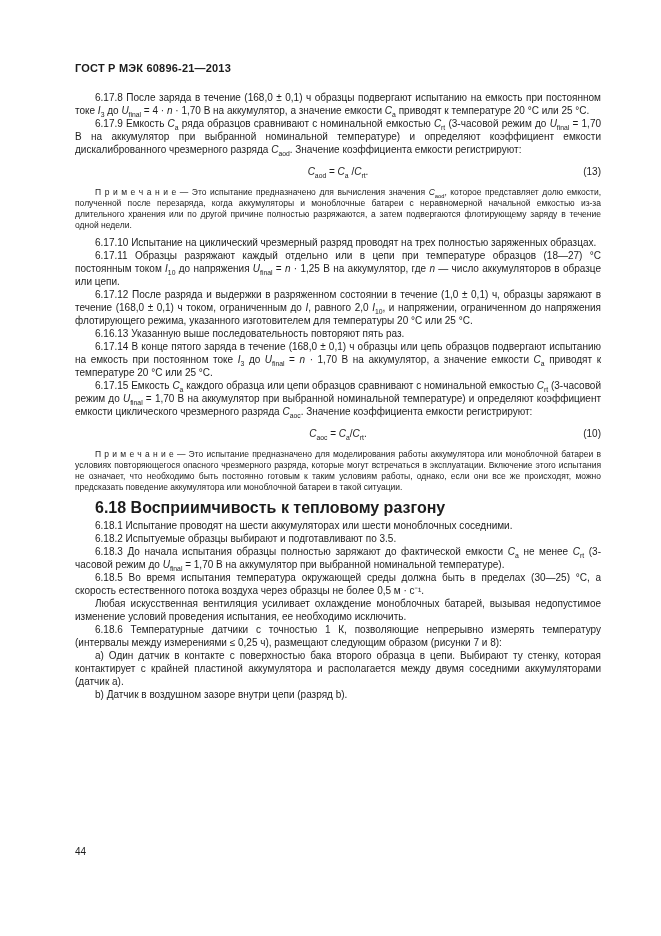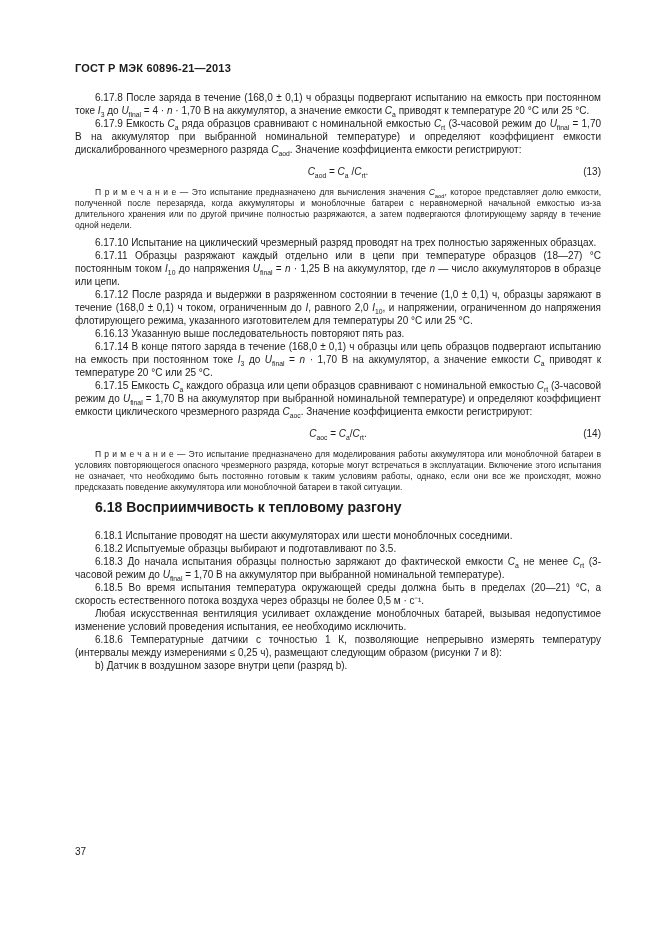--- a/index.html
+++ b/index.html
@@ -36,24 +36,24 @@
   }
   p.note {
     font-size: 8.5px;
     line-height: 11px;
     text-align: justify;
     text-indent: 20px;
     margin: 4px 0 5px 0;
     color: #222;
   }
   p.heading {
-    font-size: 14px;
+    font-size: 16px;
     font-weight: bold;
     text-indent: 20px;
-    margin: 6px 0 14px 0;
+    margin: 6px 0 2px 0;
   }
   .formula-row {
     position: relative;
     font-size: 10px;
     line-height: 13px;
     text-align: center;
     margin: 9px 0 9px 0;
   }
   .formula-number {
     position: absolute;
@@ -87,31 +87,32 @@
 
     <p class="body">6.17.10  Испытание на циклический чрезмерный разряд проводят на трех полностью заряженных образцах.</p>
     <p class="body">6.17.11  Образцы разряжают каждый отдельно или в цепи при температуре образцов (18—27) °С постоянным током <i>I</i><sub>10</sub> до напряжения <i>U</i><sub>final</sub> = <i>n</i> · 1,25 В на аккумулятор, где <i>n</i> — число аккумуляторов в образце или цепи.</p>
     <p class="body">6.17.12  После разряда и выдержки в разряженном состоянии в течение (1,0 ± 0,1) ч, образцы заряжают в течение (168,0 ± 0,1) ч током, ограниченным до <i>I</i>, равного 2,0 <i>I</i><sub>10</sub>, и напряжении, ограниченном до напряжения флотирующего режима, указанного изготовителем для температуры 20 °С или 25 °С.</p>
     <p class="body">6.16.13  Указанную выше последовательность повторяют пять раз.</p>
     <p class="body">6.17.14  В конце пятого заряда в течение (168,0 ± 0,1) ч образцы или цепь образцов подвергают испытанию на емкость при постоянном токе <i>I</i><sub>3</sub> до <i>U</i><sub>final</sub> = <i>n</i> · 1,70 В на аккумулятор, а значение емкости <i>C</i><sub>a</sub> приводят к температуре 20 °С или 25 °С.</p>
     <p class="body">6.17.15  Емкость <i>C</i><sub>a</sub> каждого образца или цепи образцов сравнивают с номинальной емкостью <i>C</i><sub>rt</sub> (3-часовой режим до <i>U</i><sub>final</sub> = 1,70 В на аккумулятор при выбранной номинальной температуре) и определяют коэффициент емкости циклического чрезмерного разряда <i>C</i><sub>aoc</sub>. Значение коэффициента емкости регистрируют:</p>
 
     <div class="formula-row">
       <span><i>C</i><sub>aoc</sub> = <i>C</i><sub>a</sub>/<i>C</i><sub>rt</sub>.</span>
-      <span class="formula-number">(14)</span>
+      <span class="formula-number">(10)</span>
     </div>
 
     <p class="note">П р и м е ч а н и е — Это испытание предназначено для моделирования работы аккумулятора или моноблочной батареи в условиях повторяющегося опасного чрезмерного разряда, которые могут встречаться в эксплуатации. Включение этого испытания не означает, что необходимо быть постоянно готовым к таким условиям работы, однако, если они все же происходят, можно предсказать поведение аккумулятора или моноблочной батареи в такой ситуации.</p>
 
     <p class="heading">6.18  Восприимчивость к тепловому разгону</p>
 
     <p class="body">6.18.1  Испытание проводят на шести аккумуляторах или шести моноблочных соседними.</p>
     <p class="body">6.18.2  Испытуемые образцы выбирают и подготавливают по 3.5.</p>
     <p class="body">6.18.3  До начала испытания образцы полностью заряжают до фактической емкости <i>C</i><sub>a</sub> не менее <i>C</i><sub>rt</sub> (3-часовой режим до <i>U</i><sub>final</sub> = 1,70 В на аккумулятор при выбранной номинальной температуре).</p>
-    <p class="body">6.18.5  Во время испытания температура окружающей среды должна быть в пределах (20—21) °С, а скорость естественного потока воздуха через образцы не более 0,5 м · с⁻¹.</p>
+    <p class="body">6.18.5  Во время испытания температура окружающей среды должна быть в пределах (30—25) °С, а скорость естественного потока воздуха через образцы не более 0,5 м · с⁻¹.</p>
     <p class="body">Любая искусственная вентиляция усиливает охлаждение моноблочных батарей, вызывая недопустимое изменение условий проведения испытания, ее необходимо исключить.</p>
     <p class="body">6.18.6  Температурные датчики с точностью 1 К, позволяющие непрерывно измерять температуру (интервалы между измерениями ≤ 0,25 ч), размещают следующим образом (рисунки 7 и 8):</p>
+    <p class="body">a)  Один датчик в контакте с поверхностью бака второго образца в цепи. Выбирают ту стенку, которая контактирует с крайней пластиной аккумулятора и располагается между двумя соседними аккумуляторами (датчик a).</p>
     <p class="body">b)  Датчик в воздушном зазоре внутри цепи (разряд b).</p>
 
   </div>
 
-  <div class="page-number">37</div>
+  <div class="page-number">44</div>
 </div>
 
 </body></html>

